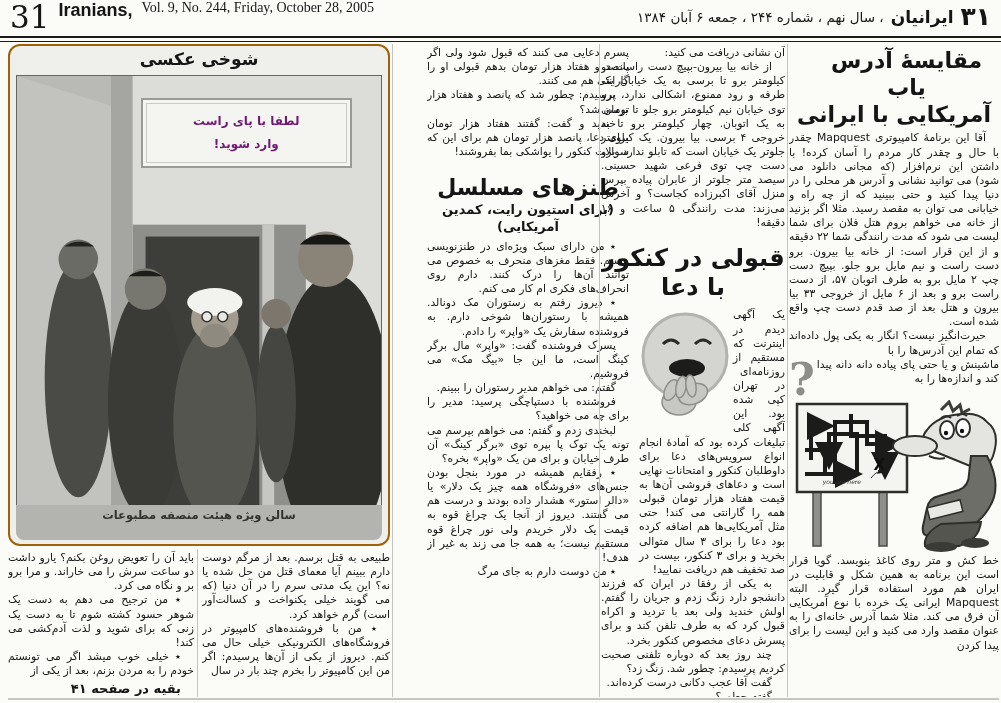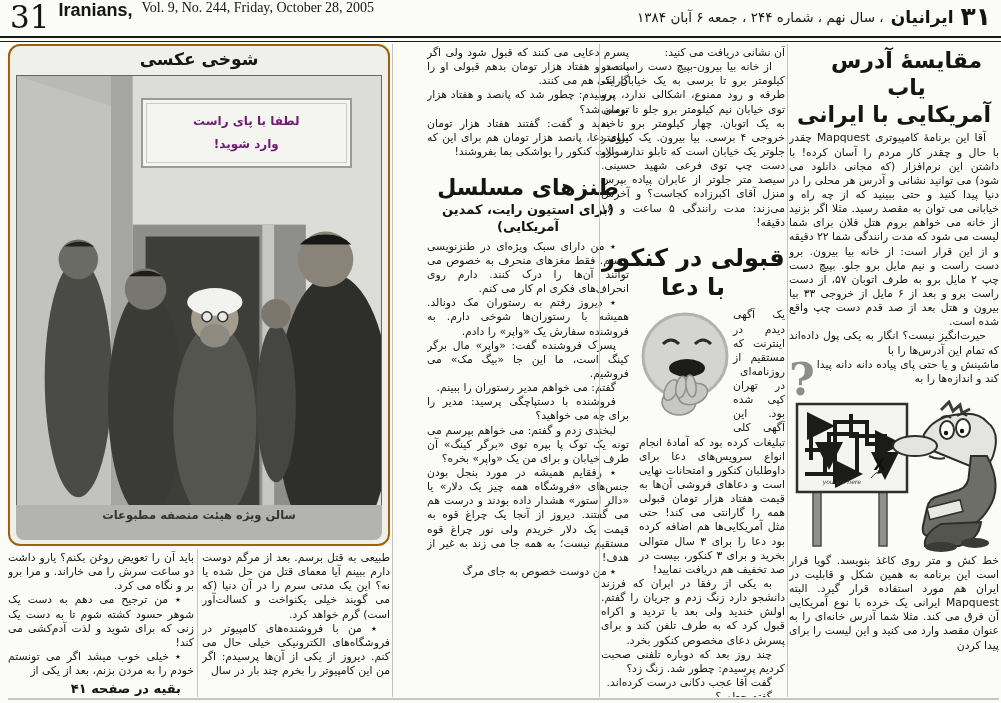--- a/index.html
+++ b/index.html
@@ -112,21 +112,21 @@
     <p>خندید و گفت: گفتند هفتاد هزار تومان برای دعا، پانصد هزار تومان هم برای این که سوالات کنکور را یواشکی بما بفروشند!</p>
     <p class="headline hl-big" style="margin-top:16px;">طنزهای مسلسل</p>
     <p class="subhead">(برای استیون رایت، کمدین آمریکایی)</p>
     <p>٭ من دارای سبک ویژه‌ای در طنزنویسی هستم. فقط مغزهای منحرف به خصوص می توانند آن‌ها را درک کنند. دارم روی انحراف‌های فکری ام کار می کنم.</p>
     <p>٭ دیروز رفتم به رستوران مک دونالد. همیشه با رستوران‌ها شوخی دارم. به فروشنده سفارش یک «واپر» را دادم.</p>
     <p>پسرک فروشنده گفت: «واپر» مال برگر کینگ است، ما این جا «بیگ مک» می فروشیم.</p>
     <p>گفتم: می خواهم مدیر رستوران را ببینم.</p>
     <p>فروشنده با دستپاچگی پرسید: مدیر را برای چه می خواهید؟</p>
     <p>لبخندی زدم و گفتم: می خواهم بپرسم می تونه یک توک پا بپره توی «برگر کینگ» آن طرف خیابان و برای من یک «واپر» بخره؟</p>
     <p>٭ رفقایم همیشه در مورد بنجل بودن جنس‌های «فروشگاه همه چیز یک دلار» یا «دالر استور» هشدار داده بودند و درست هم می گفتند. دیروز از آنجا یک چراغ قوه به قیمت یک دلار خریدم ولی نور چراغ قوه مستقیم نیست؛ به همه جا می زند به غیر از هدف!</p>
-    <p>٭ من دوست خصوص به جای مرگ</p>
+    <p>٭ من دوست دارم به جای مرگ</p>
   </div>
 
   <div class="col" style="left:601px;width:184px;">
     <p class="noindent">آن نشانی دریافت می کنید:</p>
     <p>از خانه بیا بیرون-بپیچ دست راست دو کیلومتر برو تا برسی به یک خیابان یک طرفه و رود ممنوع، اشکالی ندارد، برو توی خیابان نیم کیلومتر برو جلو تا برسی به یک اتوبان. چهار کیلومتر برو تا به خروجی ۴ برسی. بیا بیرون. یک کیلومتر جلوتر یک خیابان است که تابلو ندارد. برو دست چپ توی فرعی شهید حسینی. سیصد متر جلوتر از عابران پیاده بپرس منزل آقای اکبرزاده کجاست؟ و آخرش می‌زند: مدت رانندگی ۵ ساعت و ۱۶ دقیقه!</p>
     <p class="headline hl-mid">قبولی در کنکور با دعا</p>
     <div class="smiley-wrap">
       <svg class="smiley" viewBox="0 0 92 112">
         <circle cx="44" cy="46" r="42" fill="#d4d4d0" stroke="#9a9a96" stroke-width="1"></circle>
         <circle cx="44" cy="46" r="42" fill="none" stroke="#b2b2ae" stroke-width="3"></circle>

